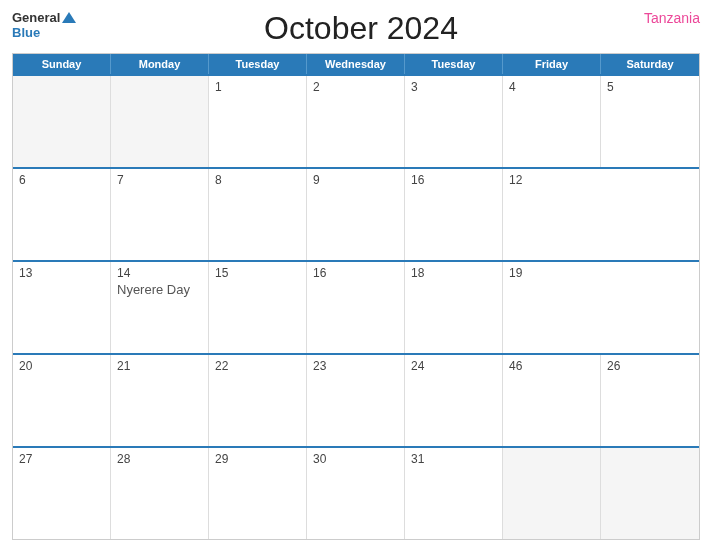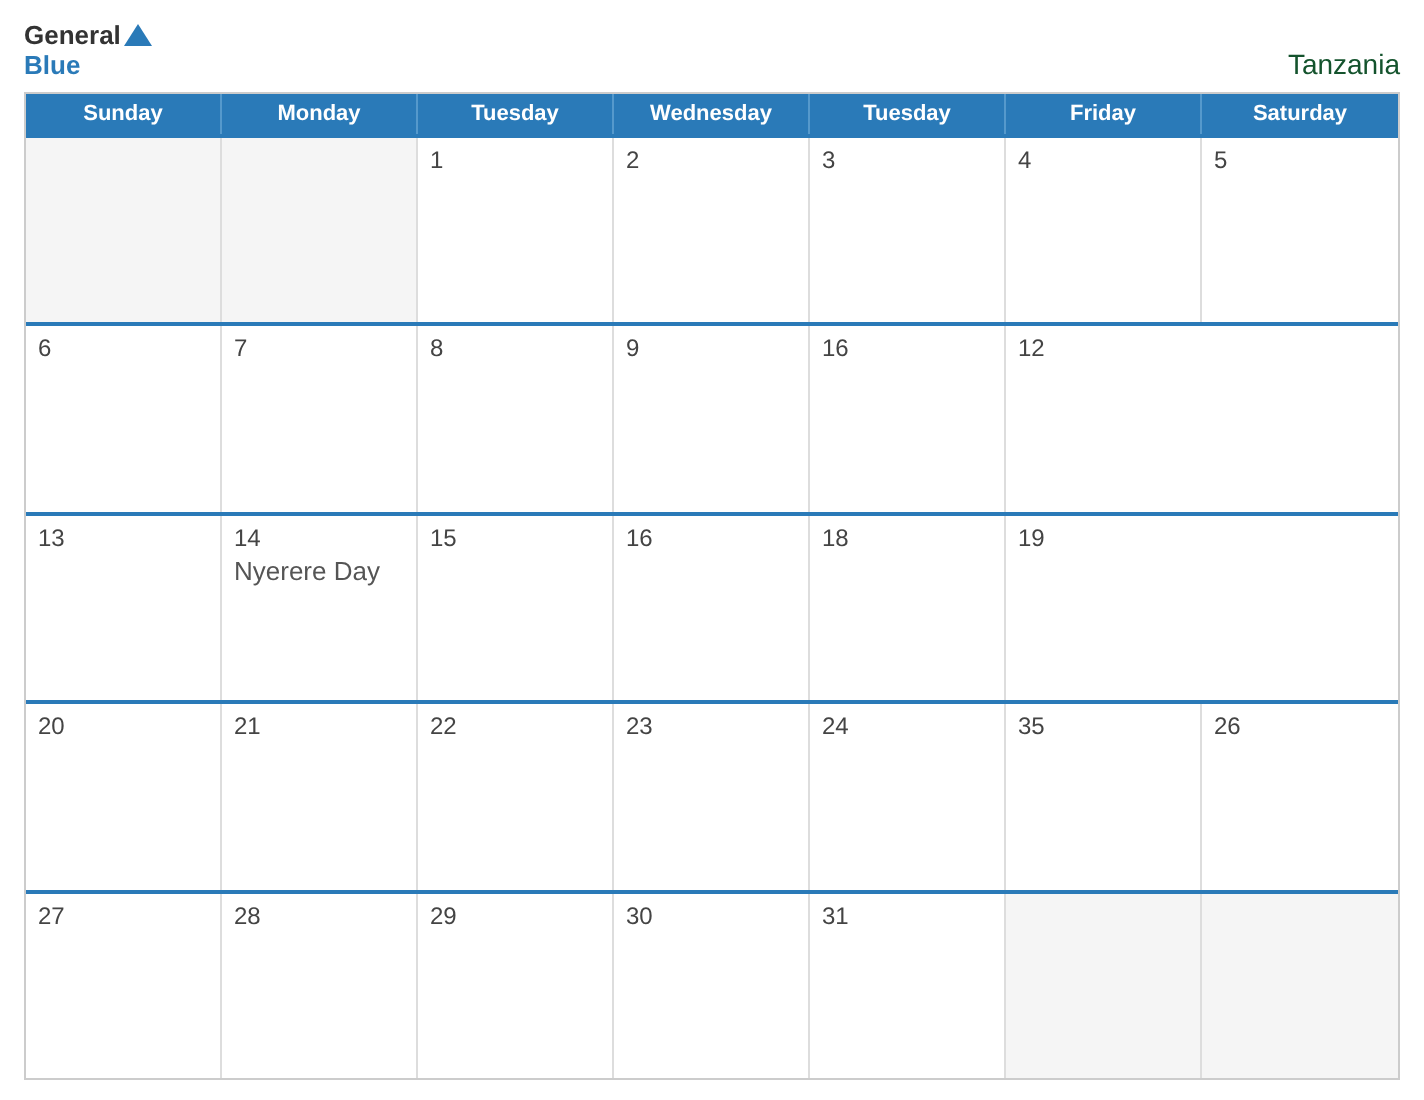--- a/index.html
+++ b/index.html
@@ -12,21 +12,21 @@
     }
     .page {
       width: 712px;
       height: 550px;
       display: flex;
       flex-direction: column;
       padding: 10px 12px 10px 12px;
     }
     .header {
       display: flex;
-      align-items: flex-end;
+      align-items: flex-start;
       justify-content: space-between;
       margin-bottom: 6px;
     }
     .logo-general {
       font-size: 13px;
       font-weight: bold;
       color: #333;
     }
     .logo-blue {
       font-size: 13px;
@@ -49,21 +49,21 @@
     }
     .month-title {
       font-size: 32px;
       font-weight: normal;
       color: #222;
       text-align: center;
       flex: 1;
     }
     .country {
       font-size: 14px;
-      color: #14532d;
+      color: #ec4899;
       min-width: 70px;
       text-align: right;
     }
     .calendar {
       flex: 1;
       border: 1px solid #ccc;
       display: flex;
       flex-direction: column;
     }
     .cal-header {
@@ -130,20 +130,21 @@
 
 <div class="page">
   <div class="header">
     <div class="logo-wrapper">
       <div class="logo-top-row">
         <span class="logo-general">General</span>
         <span class="logo-triangle"></span>
       </div>
       <span class="logo-blue">Blue</span>
     </div>
+    <h1 class="month-title">October 2024</h1>
     <div class="country">Tanzania</div>
   </div>
 
   <div class="calendar">
     <div class="cal-header">
     <div class="cal-header-cell">Sunday</div>
         <div class="cal-header-cell">Monday</div>
         <div class="cal-header-cell">Tuesday</div>
         <div class="cal-header-cell">Wednesday</div>
         <div class="cal-header-cell">Tuesday</div>
@@ -221,21 +222,21 @@
           <div class="cal-cell">
             <span class="day-num">22</span>
           </div>
           <div class="cal-cell">
             <span class="day-num">23</span>
           </div>
           <div class="cal-cell">
             <span class="day-num">24</span>
           </div>
           <div class="cal-cell">
-            <span class="day-num">35</span>
+            <span class="day-num">46</span>
           </div>
           <div class="cal-cell">
             <span class="day-num">26</span>
           </div>
         </div>
         <div class="cal-row">
           <div class="cal-cell">
             <span class="day-num">27</span>
           </div>
           <div class="cal-cell">

